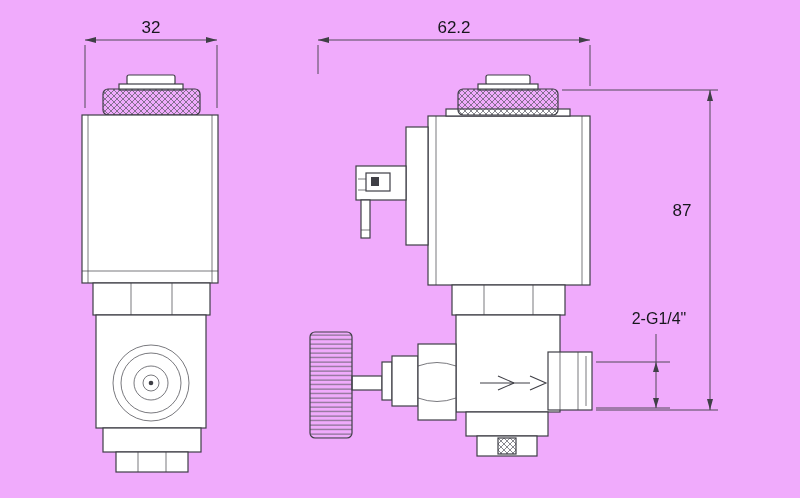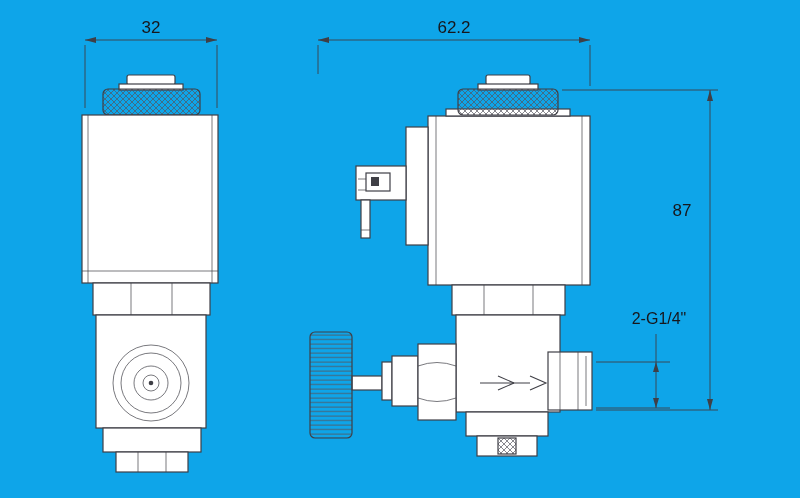--- a/index.html
+++ b/index.html
@@ -1,16 +1,16 @@
 <!DOCTYPE html>
 <html><head>
 <meta charset="utf-8">
 <style>
   html,body{margin:0;padding:0;background:#ffffff;}
-  .canvas{position:relative;width:800px;height:498px;background:#0ea5e9;overflow:hidden;}
+  .canvas{position:relative;width:800px;height:498px;background:#f0abfc;overflow:hidden;}
   svg{display:block;}
   .ol{fill:#ffffff;stroke:#3f3f46;stroke-width:1.2;}
   .olr{fill:#ffffff;stroke:#3f3f46;stroke-width:1.2;}
   .knurl{fill:url(#knurl);stroke:#3f3f46;stroke-width:1.2;}
   .ridge{fill:url(#ridges);stroke:#3f3f46;stroke-width:1.2;}
   .thin{stroke:#3f3f46;stroke-width:0.7;fill:none;}
   .dim{stroke:#3f3f46;stroke-width:0.9;fill:none;}
   .arr{fill:#3f3f46;stroke:none;}
   .openarr{fill:none;stroke:#3f3f46;stroke-width:1.1;}
   .dark{fill:#3f3f46;stroke:none;}

